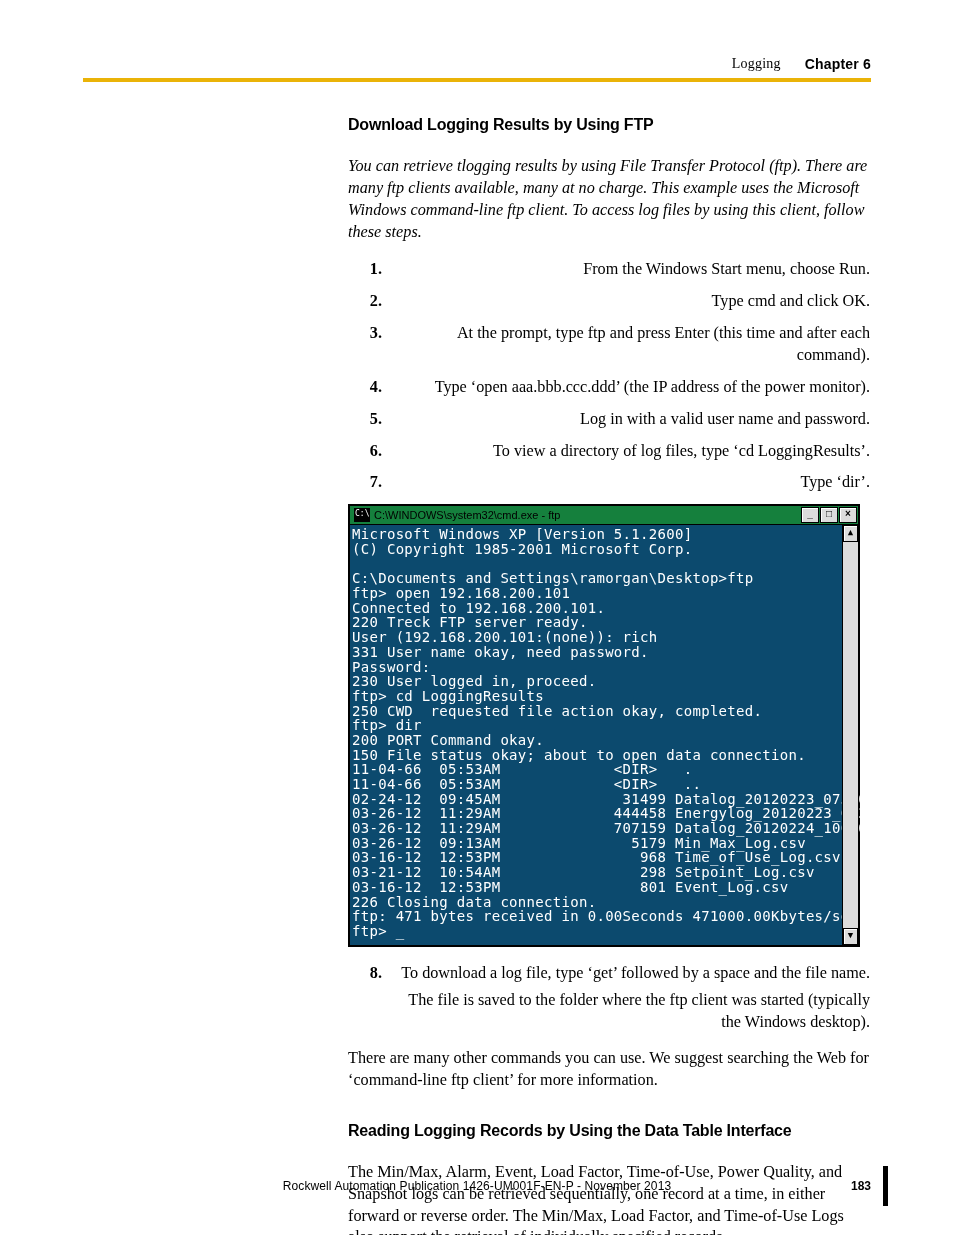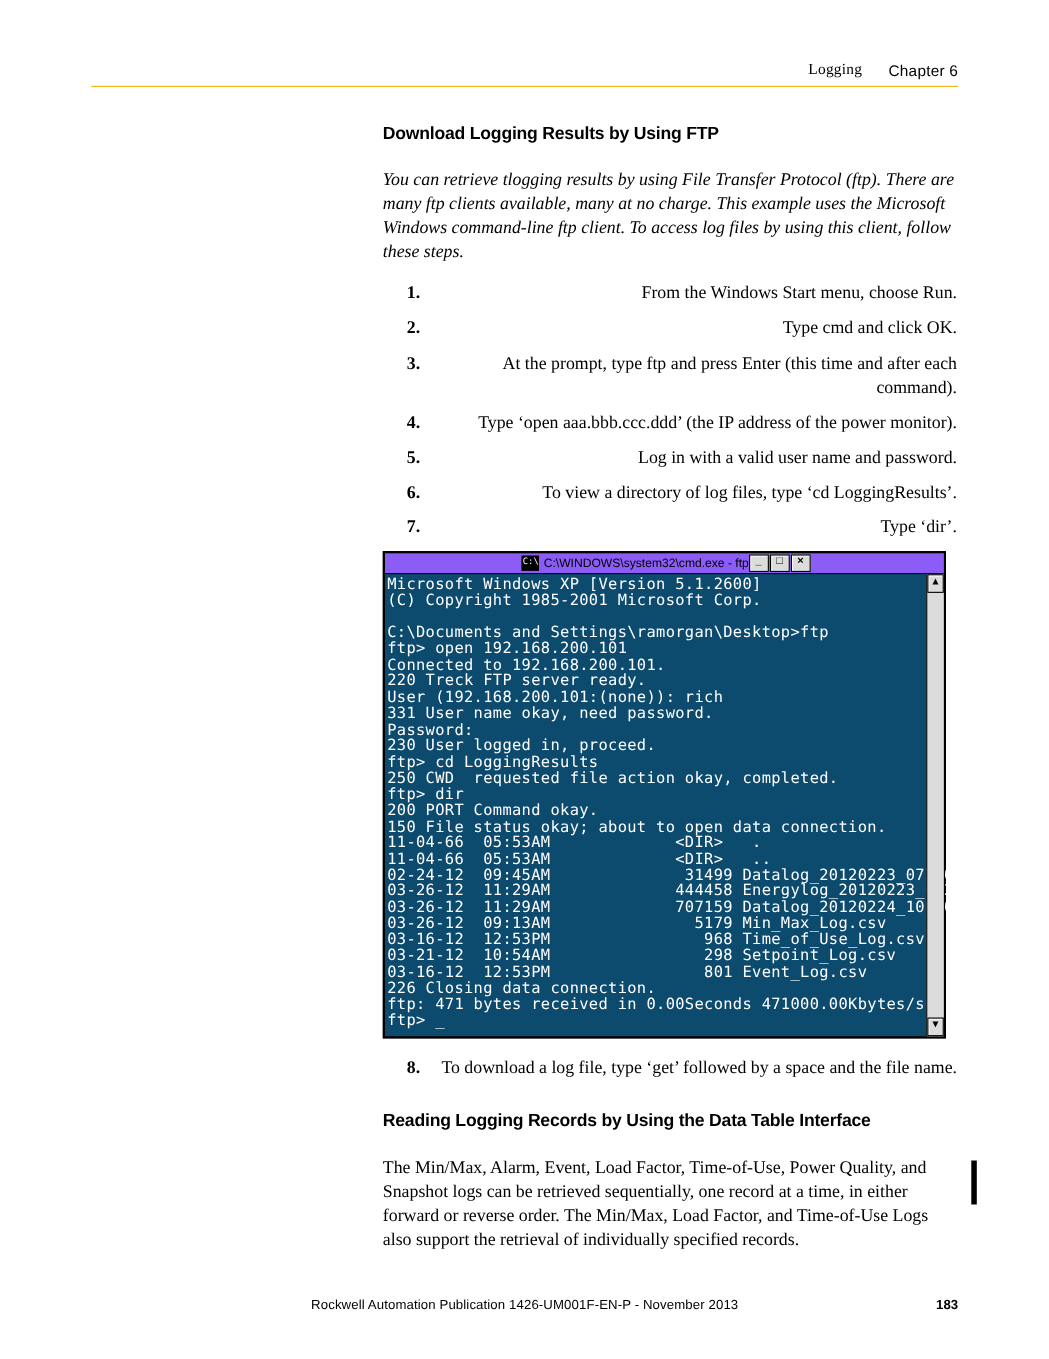--- a/index.html
+++ b/index.html
@@ -14,29 +14,29 @@
     box-sizing: border-box;
   }
   .page {
     position: absolute;
     left: 83px;
     right: 83px;
     top: 56px;
     bottom: 40px;
   }
   .running-head {
-    border-bottom: 1px solid #eab308;
+    border-bottom: 4px solid #eab308;
     display: flex;
     justify-content: flex-end;
     font-size: 14px;
     padding-bottom: 6px;
     letter-spacing: .2px;
   }
   .running-head .topic { margin-right: 24px; }
-  .running-head .chapter { font-weight: 400; font-family: Arial, Helvetica, sans-serif; }
+  .running-head .chapter { font-weight: 700; font-family: Arial, Helvetica, sans-serif; }
   .content {
     margin-left: 265px;
     margin-top: 34px;
     width: 522px;
   }
   h2.section {
     font-family: Liberation Sans, sans-serif;
     font-weight: 700;
     font-size: 16px;
     letter-spacing: -0.2px;
@@ -74,25 +74,25 @@
   
   .cmd-window {
     margin: 10px 0 16px 0;
     width: 508px;
     font-family: "Lucida Console", Consolas, monospace;
     border: 2px solid #000;
     box-shadow: inset -1px -1px 0 #6b6b6b;
     background: #000;
   }
   .cmd-titlebar {
-    background: #8b5cf6;
+    background: #15803d;
     color: #000;
     display: flex;
     align-items: center;
-    justify-content: center;
+    justify-content: space-between;
     height: 18px;
     font-size: 11px;
     font-family: Tahoma, Arial, sans-serif;
     border-bottom: 1px solid #000;
   }
   .cmd-titlebar .left { display:flex; align-items:center; }
   .cmd-appicon {
     width: 16px; height: 14px;
     background: #000;
     margin: 0 4px;
@@ -248,25 +248,27 @@
         <div class="cmd-scroll">
           <div class="scroll-btn">▲</div>
           <div class="scroll-btn">▼</div>
         </div>
       </div>
     </div>
 
     <ol class="steps" start="8" style="counter-reset: step 7;">
       <li>
         <span>To download a log file, type ‘get’ followed by a space and the file name.</span>
+        <p class="step-note">The file is saved to the folder where the ftp client was started (typically the Windows desktop).</p>
       </li>
     </ol>
   </div>
 
   <div class="body-after">
+    <p>There are many other commands you can use. We suggest searching the Web for ‘command-line ftp client’ for more information.</p>
 
     <h2 class="section" style="margin-top:30px;">Reading Logging Records by Using the Data Table Interface</h2>
 
     <p class="changebar">The Min/Max, Alarm, Event, Load Factor, Time-of-Use, Power Quality, and Snapshot logs can be retrieved sequentially, one record at a time, in either forward or reverse order. The Min/Max, Load Factor, and Time-of-Use Logs also support the retrieval of individually specified records.</p>
   </div>
 
   <div class="footer">
     <span class="pub">Rockwell Automation Publication 1426-UM001F-EN-P - November 2013</span>
     <span class="pagenum">183</span>
   </div>

